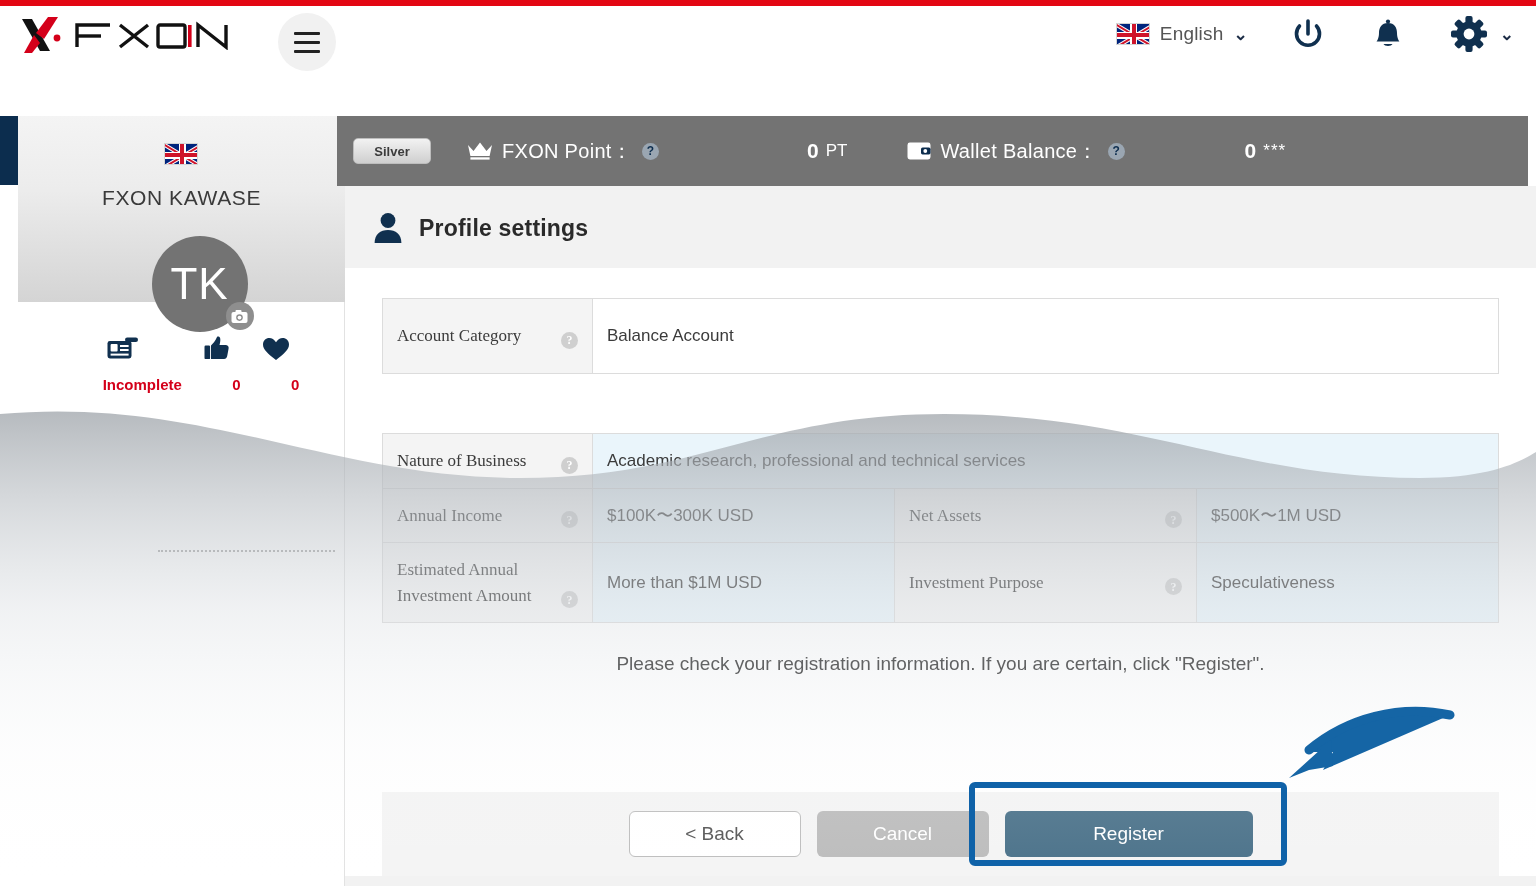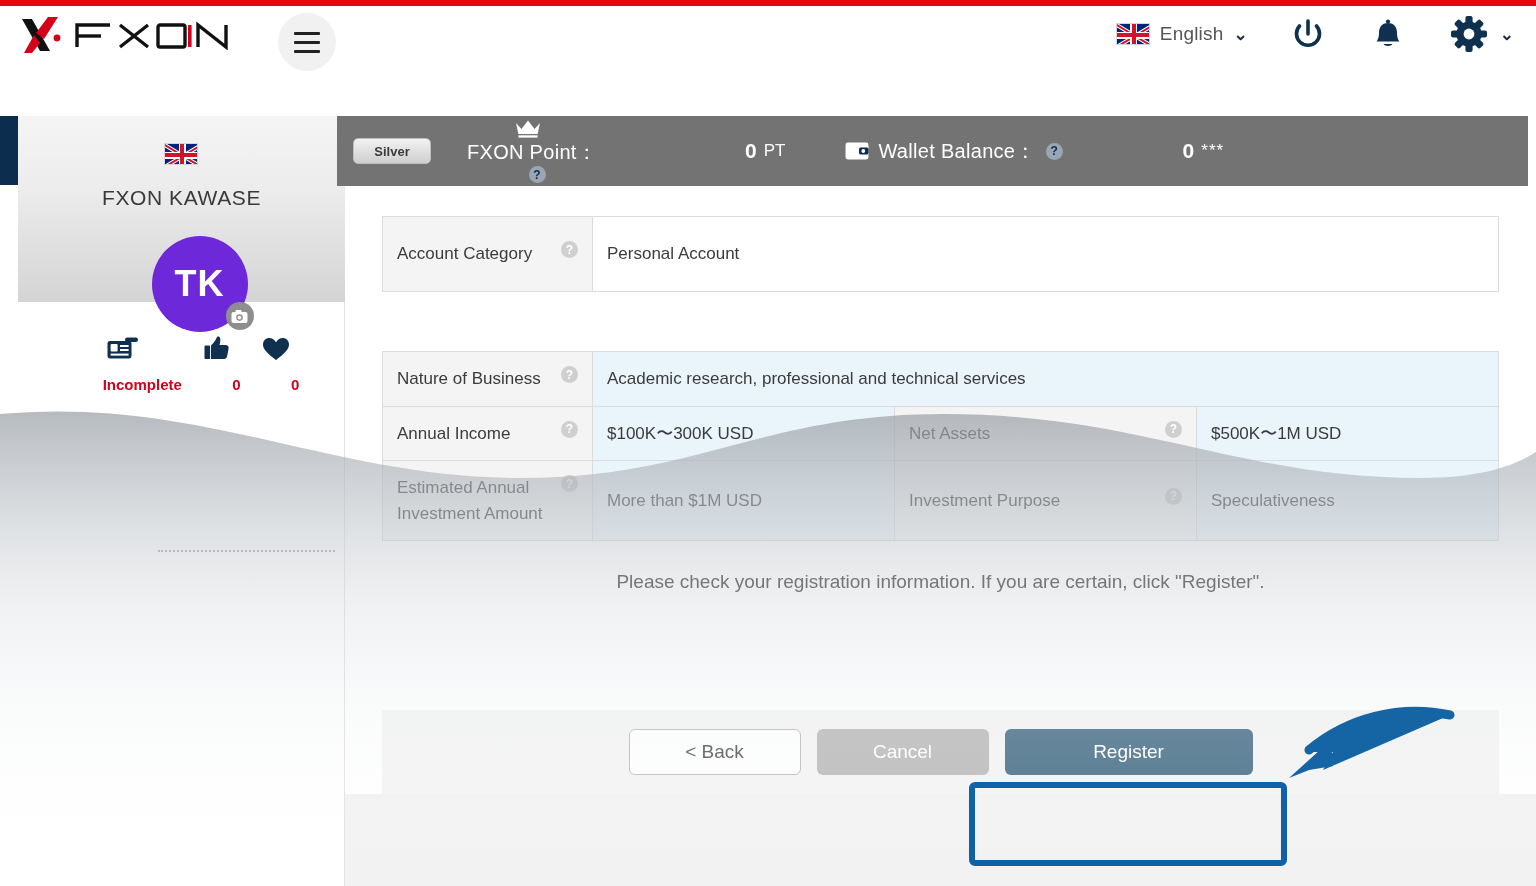--- a/index.html
+++ b/index.html
@@ -75,23 +75,23 @@
     background: linear-gradient(180deg, #f4f4f4 0%, #ececec 40%, #d4d4d4 100%);
   }
   .sb-flag { position: absolute; left: 146px; top: 27px; }
   .sb-name {
     position: absolute; left: 0; top: 70px; width: 327px; text-align: center;
     font-size: 21px; color: #3a3a3a; letter-spacing: .6px;
   }
   .avatar-wrap { position: absolute; left: 133.5px; top: 120px; width: 96px; height: 96px; }
   .avatar {
     width: 96px; height: 96px; border-radius: 50%;
-    background: #6d28d9; color: #fff;
+    background: #737373; color: #fff;
     display: flex; align-items: center; justify-content: center;
-    font-size: 36px; font-weight: bold; letter-spacing: 1px;
+    font-size: 44px; font-weight: normal; letter-spacing: 1px;
   }
   .cam-badge {
     position: absolute; right: -6px; bottom: 2px;
     width: 28px; height: 28px; border-radius: 50%;
     background: #8e8e8e; display: flex; align-items: center; justify-content: center;
     cursor: pointer;
   }
   .stats {
     position: absolute; left: 0; top: 220px; width: 327px;
     display: flex; justify-content: space-around; padding: 0 40px;
@@ -148,21 +148,21 @@
     border: 1px solid #dcdcdc;
     font-size: 17px; color: #3b3b3b;
     padding: 14px 14px;
     vertical-align: middle;
     line-height: 1.5;
   }
   td.lbl {
     background: #f4f4f4; width: 210px;
   }
   td.val { background: #eaf5fb; }
-  .lbl-inner { display: flex; align-items: flex-start; gap: 4px; }
+  .lbl-inner { display: flex; align-items: flex-end; gap: 4px; font-family: Liberation Serif, serif; }
   .lbl-text { flex: 1 1 auto; }
 
   .t1 { margin-bottom: 0; }
   .t2 { margin-top: 59px; }
 
   .hint {
     text-align: center; font-size: 19px; color: #2d2d2d;
     padding: 30px 0 8px 0;
   }
 
@@ -330,21 +330,21 @@
         <span class="stat-val">0</span>
       </div>
     </div>
 
     <div class="sb-divider"></div>
   </div>
 
   <div class="statusbar">
     <div class="silver-badge">Silver</div>
 
-    <div class="sb-item" style="margin-left:36px;flex-direction:column;">
+    <div class="sb-item" style="margin-left:36px;">
       <svg width="26" height="20" viewBox="0 0 26 20" style="margin-right:9px;">
         <path d="M1 4 L6.5 10 L13 1.5 L19.5 10 L25 4 L22.6 15 L3.4 15 Z" fill="#ffffff"></path>
         <rect x="3.4" y="16.3" width="19.2" height="2.3" fill="#ffffff"></rect>
       </svg>
       <span class="sb-label">FXON Point：</span>
       <span class="qmark" style="margin-left:10px;">?</span>
     </div>
 
     <div class="sb-item" style="margin-left:148px;">
       <span class="sb-num">0</span>
@@ -361,32 +361,39 @@
       <span class="qmark" style="margin-left:10px;">?</span>
     </div>
 
     <div class="sb-item" style="margin-left:120px;">
       <span class="sb-num">0</span>
       <span class="sb-unit" style="letter-spacing:1px;">***</span>
     </div>
   </div>
 
   <div class="main">
+    <div class="page-title-row">
+      <svg width="30" height="32" viewBox="0 0 30 32">
+        <circle cx="15" cy="8.5" r="7.4" fill="#10304f"></circle>
+        <path d="M1.6 31 C1.6 22.4 7.4 18 15 18 C22.6 18 28.4 22.4 28.4 31 Z" fill="#10304f"></path>
+      </svg>
+      <span class="page-title">Profile settings</span>
+    </div>
 
     <div class="panel">
       <table class="info t1">
         <tbody>
             <tr>
           <td class="lbl" style="height:75px;">
             <div class="lbl-inner">
               <span class="lbl-text">Account Category</span>
               <span class="qmark light">?</span>
             </div>
           </td>
-          <td class="val" style="background:#ffffff;">Personal Account</td>
+          <td class="val" style="background:#ffffff;">Balance Account</td>
         </tr>
       </tbody>
         </table>
 
       <table class="info t2">
         <tbody>
             <tr>
           <td class="lbl">
             <div class="lbl-inner">
               <span class="lbl-text">Nature of Business</span>

